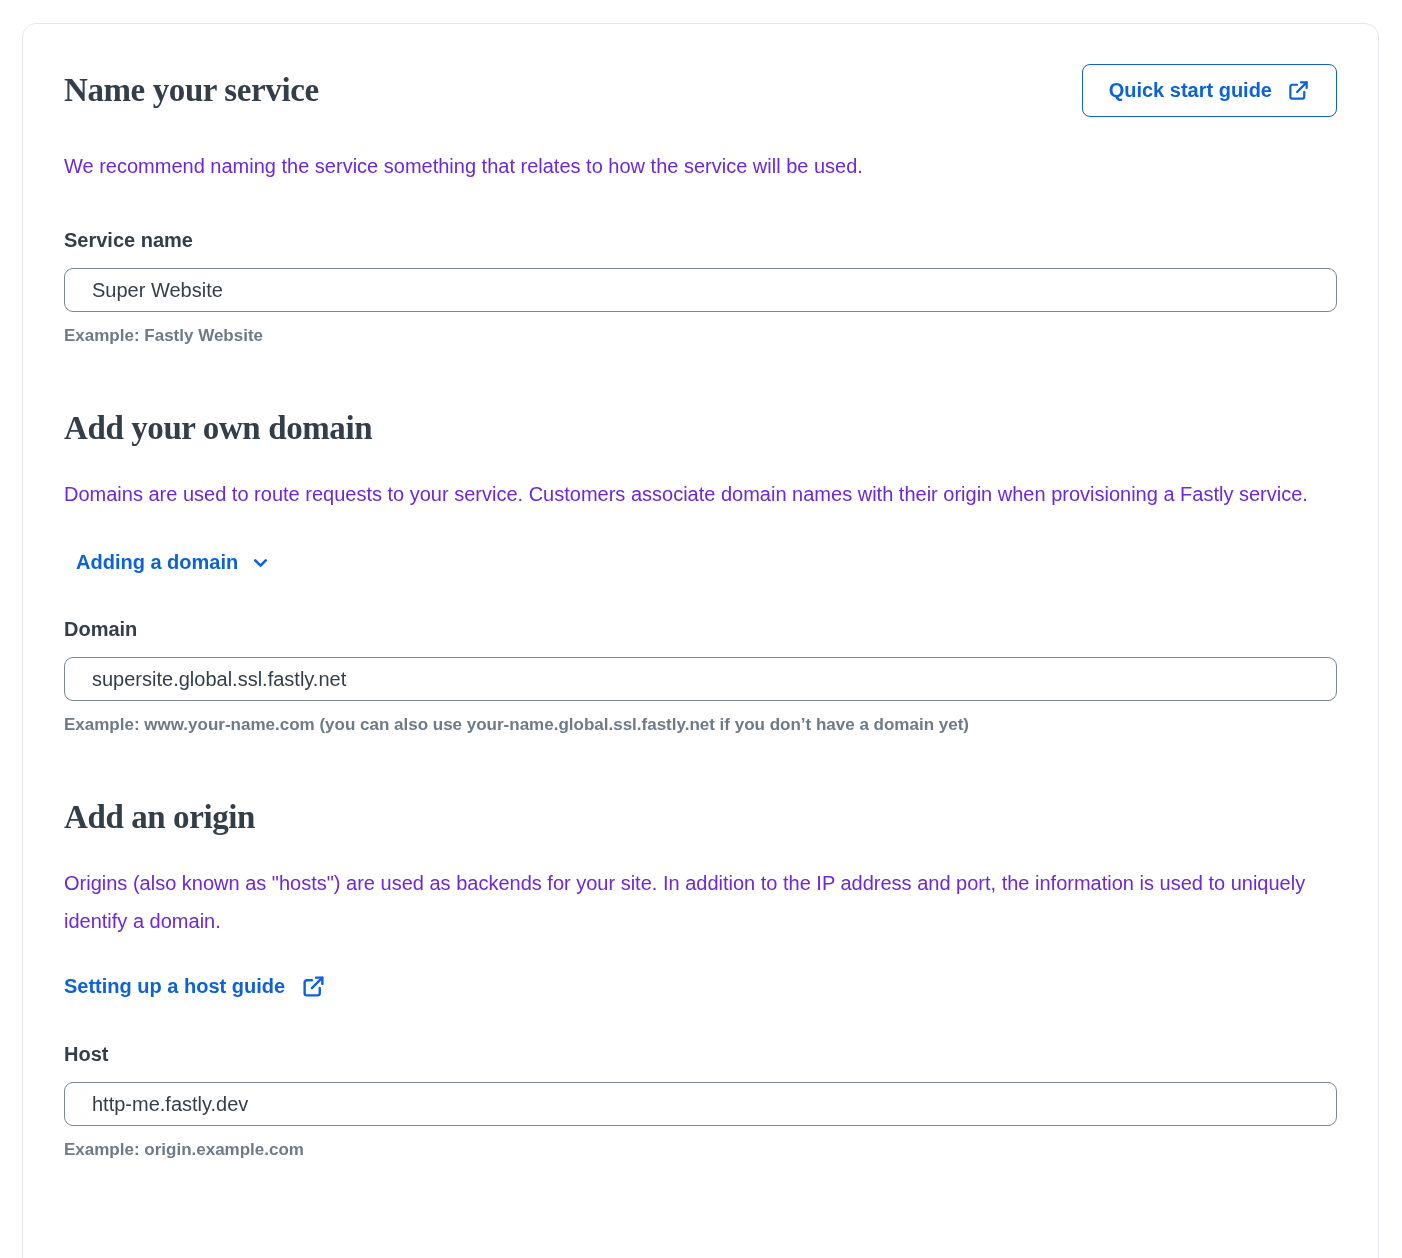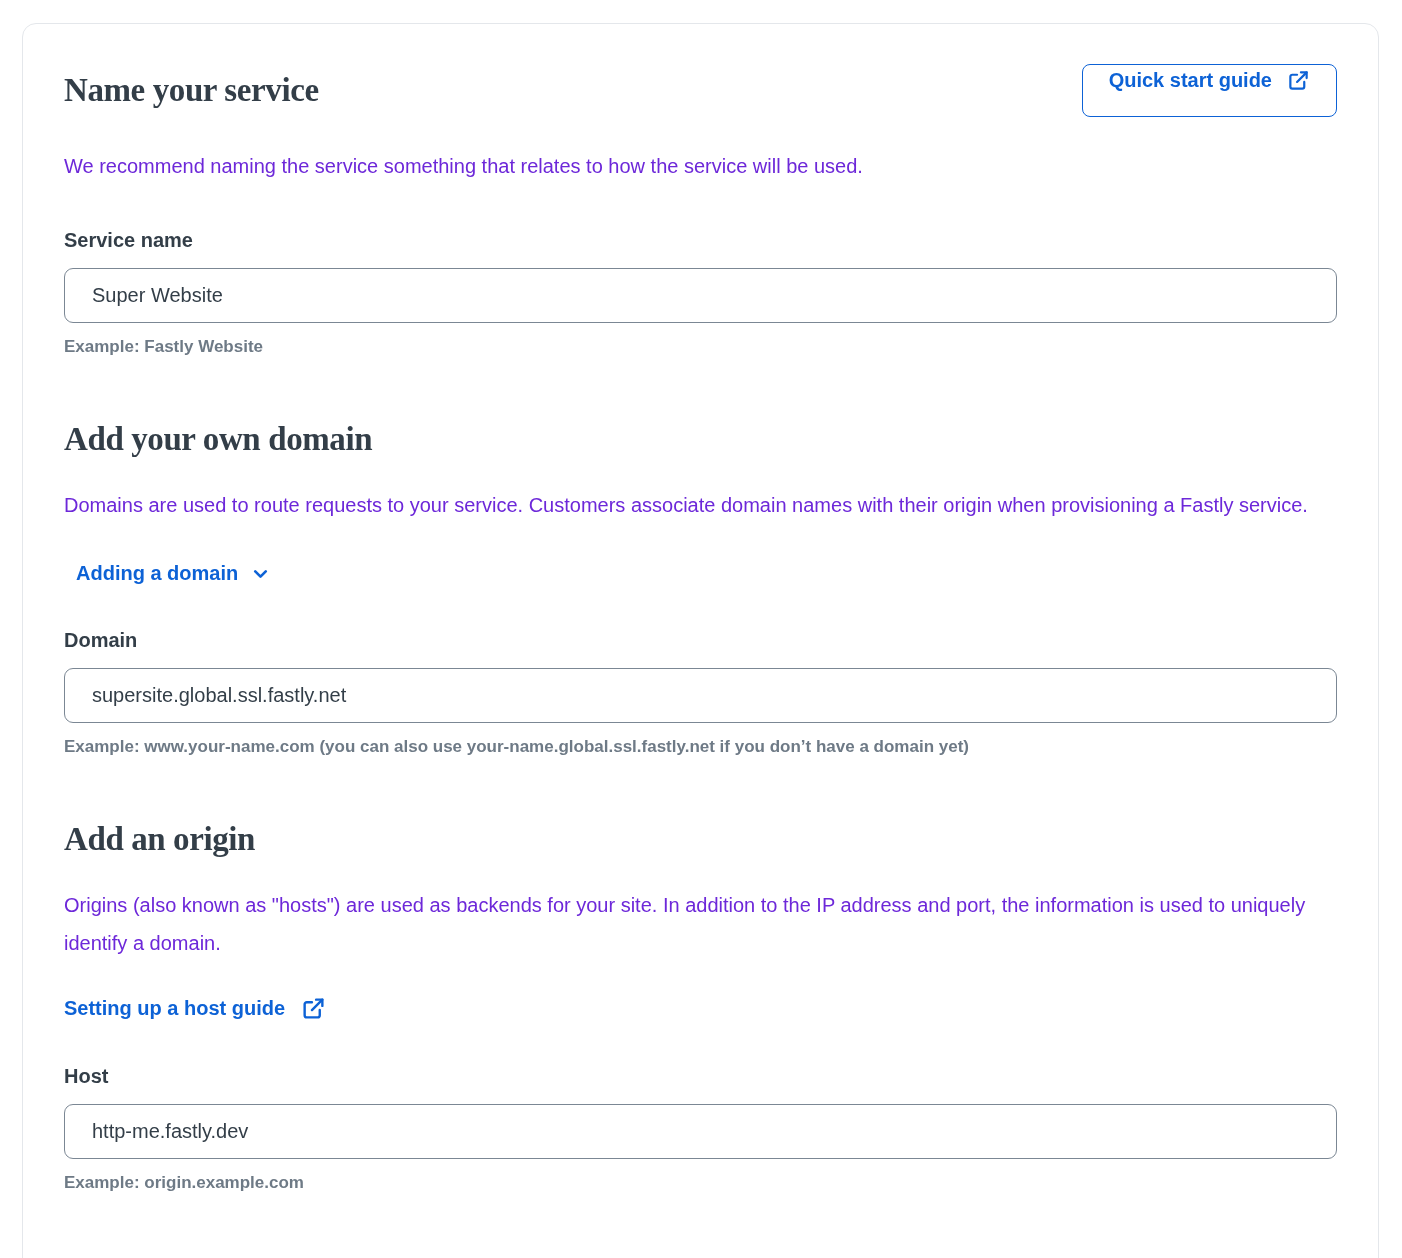--- a/index.html
+++ b/index.html
@@ -28,21 +28,21 @@
   .section-title {
     margin: 0;
     font-size: 33px;
     font-weight: 700;
     letter-spacing: -0.4px;
     color: #333e48;
     font-family: Liberation Serif, serif;
   }
   .btn-outline {
     display: inline-flex;
-    align-items: flex-start;
+    align-items: center;
     gap: 15px;
     height: 53px;
     padding: 4px 26px;
     background: #ffffff;
     border: 1.5px solid #0d62d6;
     border-radius: 8px;
     color: #0d62d6;
     font-size: 20px;
     font-weight: 700;
     font-family: inherit;
@@ -60,21 +60,21 @@
     display: block;
     font-size: 20px;
     font-weight: 700;
     color: #333e48;
     margin-bottom: 16px;
     margin-top: 8px;
   }
   .text-input {
     display: block;
     width: 100%;
-    height: 55px;
+    height: 44px;
     padding: 0 27px;
     border: 1px solid #7b8794;
     border-radius: 9px;
     background: #ffffff;
     font-size: 20px;
     color: #333e48;
     font-family: inherit;
     outline: none;
   }
   .helper {

